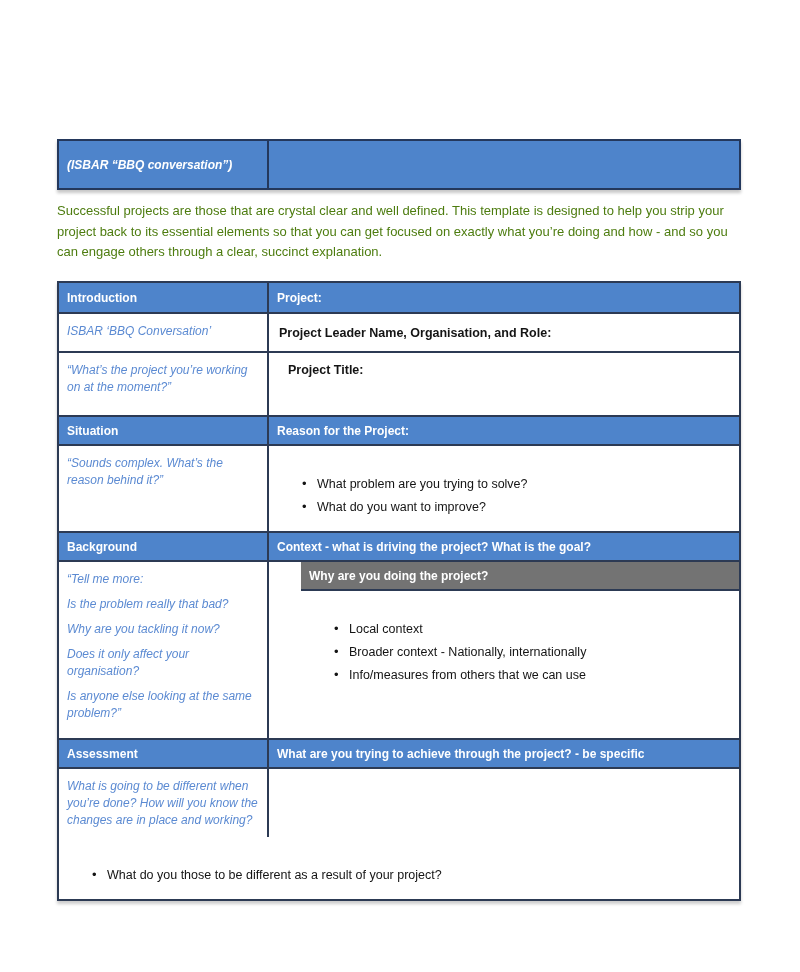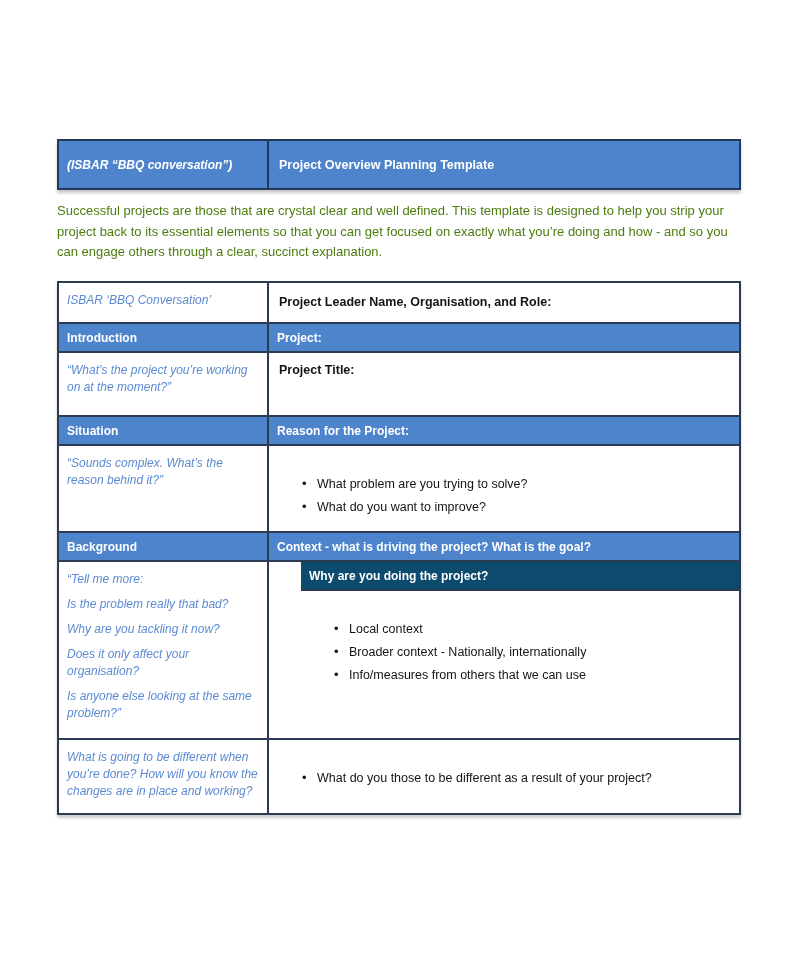--- a/index.html
+++ b/index.html
@@ -87,24 +87,24 @@
   }
   .quote p { margin-bottom: 8px; }
   .label {
     color: #141414;
     font-weight: 700;
     font-size: 12.5px;
     padding: 10px 10px 8px 10px;
   }
   .row-intro2 { min-height: 39px; }
   .row-intro2 .label { padding-top: 12px; }
-  .row-intro3 { min-height: 64px; }
+  .row-intro3 { min-height: 64px; gap: 9px; }
   .row-situation2 { min-height: 77px; }
   .row-background2 { min-height: 171px; gap: 32px; }
-  .row-assessment2 { min-height: 75px; }
+  .row-assessment2 { min-height: 75px; flex-direction: column; }
 
   ul.bullets {
     list-style: none;
     padding: 12px 10px 8px 33px;
     margin-top: 19px;
   }
   ul.bullets li {
     position: relative;
     padding-left: 15px;
     margin-bottom: 9px;
@@ -113,50 +113,49 @@
   }
   ul.bullets li::before {
     content: "\2022";
     position: absolute;
     left: 0; top: -1px;
     font-size: 13px;
     color: #141414;
   }
 
   .subband {
-    background: #0c4a6e;
+    background: #737373;
     border-bottom: 2px solid #2c3a54;
     min-height: 29px;
     display: flex; align-items: center;
     padding: 0 8px;
     color: #ffffff; font-size: 12px; font-weight: 700;
   }
 </style>
 </head>
 <body>
 
 <div class="page">
 
   <div class="title-table">
     <div class="cell-left">(ISBAR “BBQ conversation”)</div>
-    <div class="cell-right">Project Overview Planning Template</div>
   </div>
 
   <div class="intro-par">Successful projects are those that are crystal clear and well defined.  This template is designed to help you strip your project back to its essential elements so that you can get focused on exactly what you’re doing and how - and so you can engage others through a clear, succinct explanation.</div>
 
   <div class="main-table">
+
+    <div class="row band">
+      <div class="cl">Introduction</div>
+      <div class="cr">Project:</div>
+    </div>
 
     <div class="row row-intro2">
       <div class="cl quote">ISBAR ‘BBQ Conversation’</div>
       <div class="cr label">Project Leader Name, Organisation, and Role:</div>
-    </div>
-
-    <div class="row band">
-      <div class="cl">Introduction</div>
-      <div class="cr">Project:</div>
     </div>
 
     <div class="row row-intro3">
       <div class="cl quote">“What’s the project you’re working on at the moment?”</div>
       <div class="cr label">Project Title:</div>
     </div>
 
     <div class="row band">
       <div class="cl">Situation</div>
       <div class="cr">Reason for the Project:</div>
@@ -188,20 +187,24 @@
       <div class="cr">
         <div class="subband">Why are you doing the project?</div>
         <ul class="bullets">
           <li>Local context</li>
           <li>Broader context - Nationally, internationally</li>
           <li>Info/measures from others that we can use</li>
         </ul>
       </div>
     </div>
 
+    <div class="row band">
+      <div class="cl">Assessment</div>
+      <div class="cr">What are you trying to achieve through the project? - be specific</div>
+    </div>
 
     <div class="row row-assessment2">
       <div class="cl quote">What is going to be different when you’re done? How will you know the changes are in place and working?</div>
       <div class="cr">
         <ul class="bullets">
           <li>What do you those to be different as a result of your project?</li>
         </ul>
       </div>
     </div>
 

